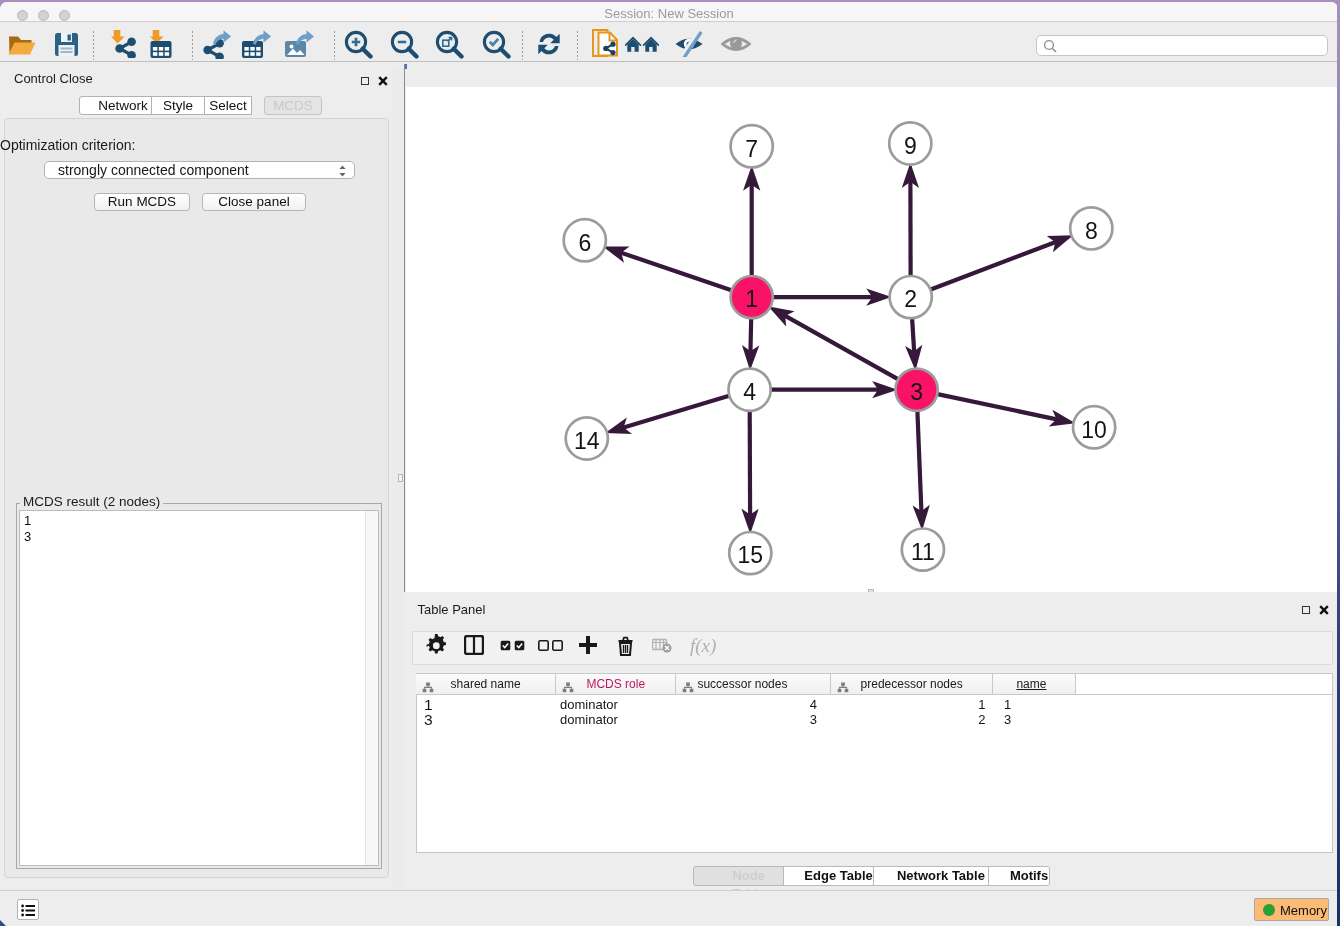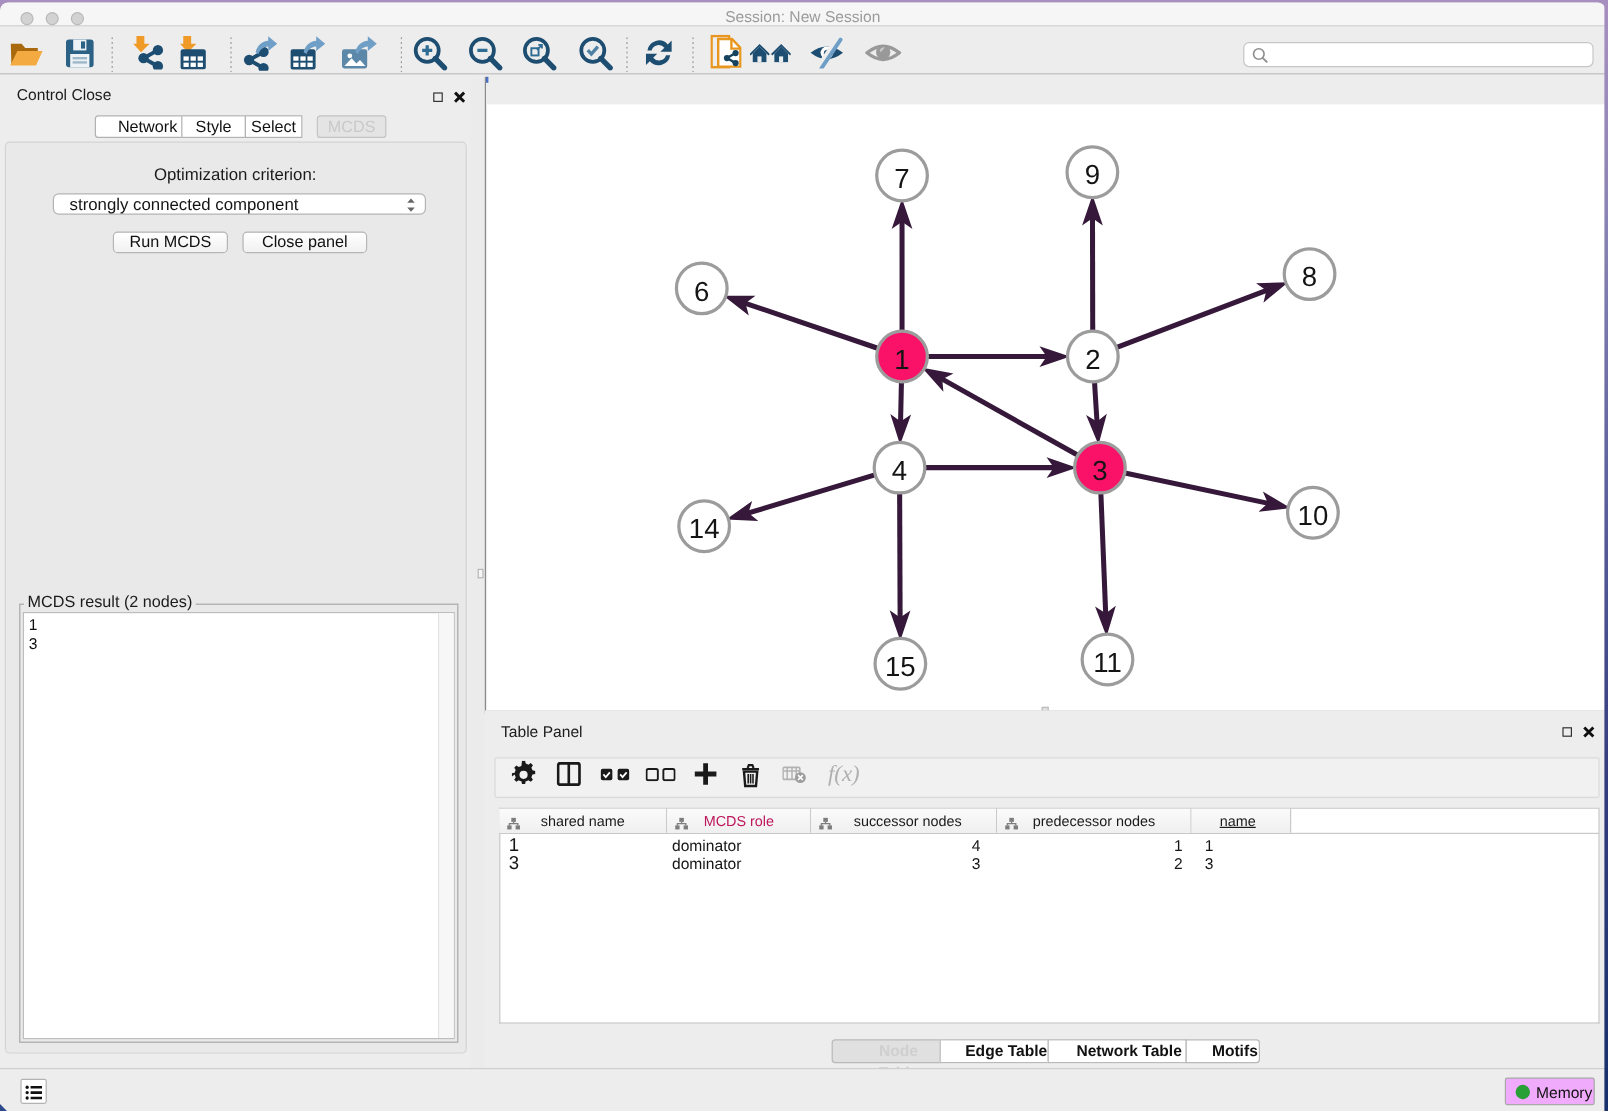--- a/index.html
+++ b/index.html
@@ -158,21 +158,21 @@
   <div class="abs" style="left:14px;top:5px;font-size:13px;color:#1c1c1c;">Control Close</div>
   <div class="flt" style="left:361px;top:11px;"></div>
   <svg class="abs" style="left:378px;top:10px;" width="10" height="10" viewBox="0 0 10 10">
         <path d="M1.2 1.2 L8.8 8.8 M8.8 1.2 L1.2 8.8" stroke="#111" stroke-width="2.4"></path>
       </svg>
   <div class="abs" style="left:4px;top:52px;width:385px;height:760px;background:#e9e9e9;border:1px solid #d4d4d4;border-radius:4px;"></div>
   <div class="tab" style="left:79px;top:30px;width:88px;border-radius:3px 0 0 3px;">Network</div>
   <div class="tab" style="left:151px;top:30px;width:54px;">Style</div>
   <div class="tab" style="left:204px;top:30px;width:48px;">Select</div>
   <div class="tab" style="left:264px;top:30px;width:58px;background:#e4e4e4;color:#c9c9c9;border-radius:3px;border-color:#c4c4c4;">MCDS</div>
-  <div class="abs" style="left:0;top:70.5px;width:392px;text-align:center;font-size:14px;color:#1a1a1a;">Optimization criterion:</div>
+  <div class="abs" style="left:0;top:70.5px;width:392px;text-align:left;font-size:14px;color:#1a1a1a;">Optimization criterion:</div>
   <div class="abs" style="left:44px;top:94.5px;width:311px;height:18px;background:#fff;border:1px solid #b3b3b3;border-radius:5px;">
      <div class="abs" style="left:13px;top:0.5px;font-size:14px;color:#151515;">strongly connected component</div>
      <svg class="abs" style="right:7px;top:3px;" width="9" height="12" viewBox="0 0 9 12">
           <path d="M4.5 0.5 L7.6 4 H1.4 z" fill="#666"></path>
           <path d="M4.5 11.5 L1.4 8 H7.6 z" fill="#666"></path>
         </svg>
   </div>
   <div class="abs" style="left:94px;top:127px;width:96px;height:18px;background:linear-gradient(#fff,#f1f1f1);border:1px solid #b6b6b6;border-radius:4px;text-align:center;font-size:13.5px;line-height:16px;color:#111;">Run MCDS</div>
   <div class="abs" style="left:202px;top:127px;width:104px;height:18px;background:linear-gradient(#fff,#f1f1f1);border:1px solid #b6b6b6;border-radius:4px;text-align:center;font-size:13.5px;line-height:16px;color:#111;">Close panel</div>
 
@@ -322,21 +322,21 @@
           <path d="M6 3.9 V5.4 M2.5 6.8 V5.4 H9.5 V6.8" fill="none" stroke="#7d7d7d" stroke-width="1.1"></path>
         </svg></div>
 <div class="abs" style="left:151.7px;top:81.5px;width:120.10000000000002px;height:20px;font-size:12px;color:#be185d;text-align:center;line-height:20px;white-space:nowrap;">MCDS role</div>
 <div class="abs" style="left:271.8px;top:81.5px;width:154.89999999999998px;height:20px;background:linear-gradient(#fbfbfb,#efefef);border-right:1px solid #c9c9c9;"></div>
 <div class="abs" style="left:277.8px;top:85px;"><svg width="12" height="11" viewBox="0 0 12 11" style="vertical-align:-1.5px;">
           <rect x="4.1" y="0.5" width="3.8" height="3.4" fill="#7d7d7d"></rect>
           <rect x="0.7" y="6.8" width="3.6" height="3.4" fill="#7d7d7d"></rect>
           <rect x="7.7" y="6.8" width="3.6" height="3.4" fill="#7d7d7d"></rect>
           <path d="M6 3.9 V5.4 M2.5 6.8 V5.4 H9.5 V6.8" fill="none" stroke="#7d7d7d" stroke-width="1.1"></path>
         </svg></div>
-<div class="abs" style="left:275px;top:81.5px;width:154.89999999999998px;height:20px;font-size:12px;color:#1a1a1a;text-align:center;line-height:20px;white-space:nowrap;">successor nodes</div>
+<div class="abs" style="left:261px;top:81.5px;width:154.89999999999998px;height:20px;font-size:12px;color:#1a1a1a;text-align:center;line-height:20px;white-space:nowrap;">successor nodes</div>
 <div class="abs" style="left:426.7px;top:81.5px;width:161.90000000000003px;height:20px;background:linear-gradient(#fbfbfb,#efefef);border-right:1px solid #c9c9c9;"></div>
 <div class="abs" style="left:432.7px;top:85px;"><svg width="12" height="11" viewBox="0 0 12 11" style="vertical-align:-1.5px;">
           <rect x="4.1" y="0.5" width="3.8" height="3.4" fill="#7d7d7d"></rect>
           <rect x="0.7" y="6.8" width="3.6" height="3.4" fill="#7d7d7d"></rect>
           <rect x="7.7" y="6.8" width="3.6" height="3.4" fill="#7d7d7d"></rect>
           <path d="M6 3.9 V5.4 M2.5 6.8 V5.4 H9.5 V6.8" fill="none" stroke="#7d7d7d" stroke-width="1.1"></path>
         </svg></div>
 <div class="abs" style="left:426.7px;top:81.5px;width:161.90000000000003px;height:20px;font-size:12px;color:#1a1a1a;text-align:center;line-height:20px;white-space:nowrap;">predecessor nodes</div>
 <div class="abs" style="left:588.6px;top:81.5px;width:83.69999999999993px;height:20px;background:linear-gradient(#fbfbfb,#efefef);border-right:1px solid #c9c9c9;"></div>
 <div class="abs" style="left:588.6px;top:81.5px;width:77.69999999999993px;height:20px;font-size:12px;color:#1a1a1a;text-align:center;line-height:20px;white-space:nowrap;text-decoration:underline;">name</div>
@@ -360,20 +360,20 @@
 
 <div class="abs" style="left:0;top:887.5px;width:100%;height:37px;background:#ededed;border-top:1px solid #cfcfcf;">
   <div class="abs" style="left:17px;top:8.5px;width:22px;height:21px;background:#fff;border:1px solid #b3b3b3;border-radius:2px;">
     <svg style="position:absolute;left:3px;top:3.5px;" width="14" height="13" viewBox="0 0 14 13">
           <circle cx="1.6" cy="2" r="1.4" fill="#111"></circle>
           <circle cx="1.6" cy="6.5" r="1.4" fill="#111"></circle>
           <circle cx="1.6" cy="11" r="1.4" fill="#111"></circle>
           <path d="M4.5 2 H14 M4.5 6.5 H14 M4.5 11 H14" stroke="#111" stroke-width="2.2"></path>
         </svg>
   </div>
-  <div class="abs" style="left:1254px;top:7.5px;width:74.5px;height:23px;background:#f0abfc;border:1px solid #a8a8a8;border-radius:2px;">
+  <div class="abs" style="left:1254px;top:7.5px;width:74.5px;height:23px;background:#fdba74;border:1px solid #a8a8a8;border-radius:2px;">
     <div class="abs" style="left:7.5px;top:5px;width:12px;height:12px;border-radius:50%;background:#28a035;"></div>
     <div class="abs" style="left:25px;top:3.5px;font-size:13px;color:#111;">Memory</div>
   </div>
 </div>
 </div>
 <div class="abs" style="left:0;bottom:0;width:0;height:0;border-left:6px solid #2c4a8c;border-top:6px solid transparent;z-index:60;"></div>
 <div class="abs" style="right:0;top:0;bottom:0;width:3px;background:linear-gradient(#a78fc0,#8a84b4 20%,#5b5f9b 45%,#343c7e 70%,#16306b);z-index:60;"></div>
 
 </body></html>

